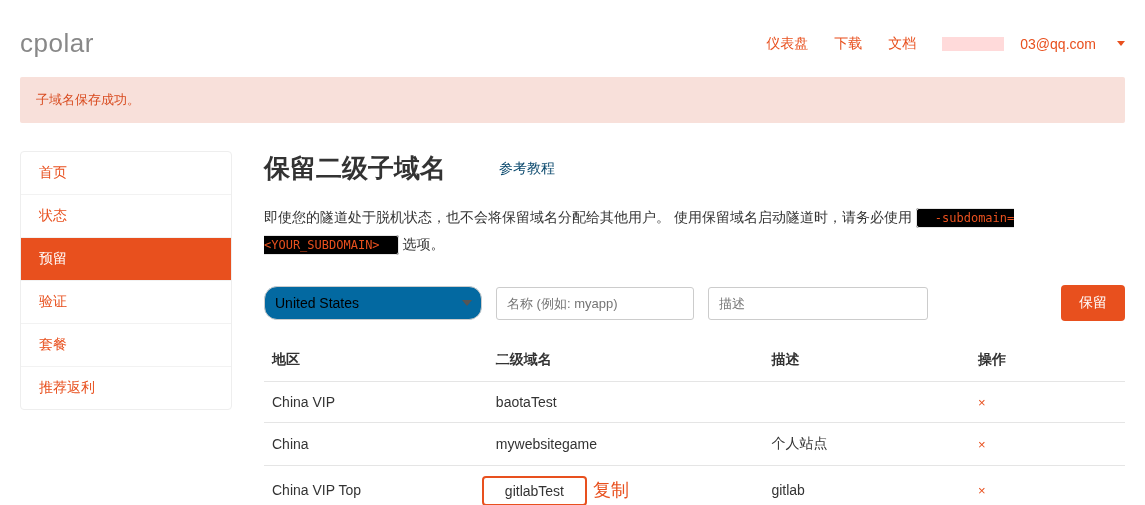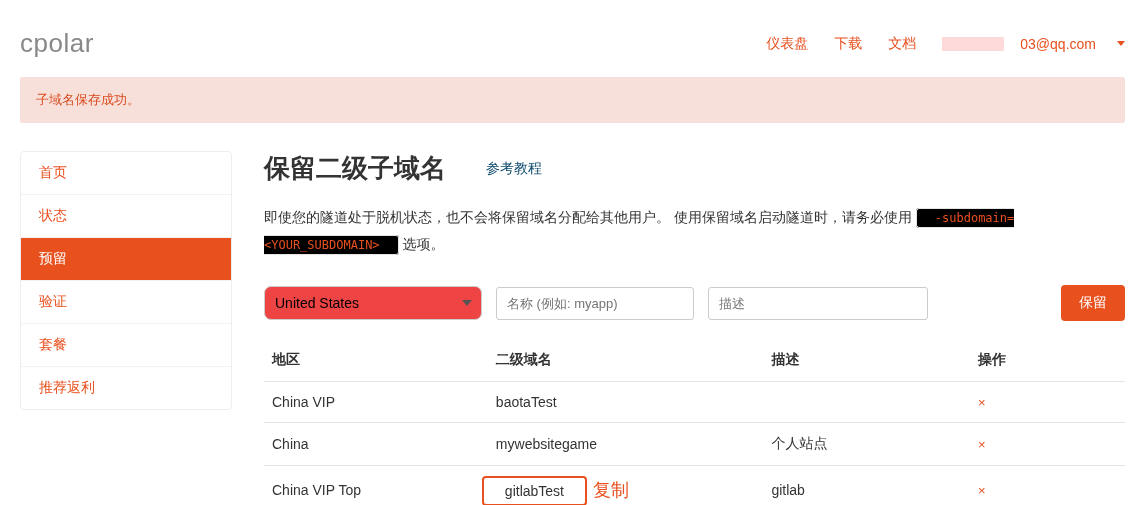--- a/index.html
+++ b/index.html
@@ -90,21 +90,21 @@
     .sidebar-item.active {
       background: #e8501e;
       color: #fff;
     }
     .main {
       flex: 1;
     }
     .title-row {
       display: flex;
       align-items: center;
-      gap: 40px;
+      gap: 53px;
       margin-bottom: 18px;
     }
     .page-title {
       font-size: 26px;
       font-weight: 700;
       color: #333;
     }
     .help-link {
       color: #0c4a6e;
       font-size: 14px;
@@ -133,23 +133,23 @@
       margin-bottom: 18px;
     }
     .select-wrap {
       position: relative;
       flex: 0 0 218px;
     }
     select {
       width: 100%;
       padding: 8px 10px;
       border: 1px solid #ccc;
-      border-radius: 7px;
-      font-size: 14px;
-      background: #ef4444;
+      border-radius: 13px;
+      font-size: 14px;
+      background: #0369a1;
       appearance: none;
       cursor: pointer;
     }
     .select-wrap::after {
       content: "";
       position: absolute;
       right: 10px;
       top: 50%;
       transform: translateY(-50%);
       width: 0; height: 0;

